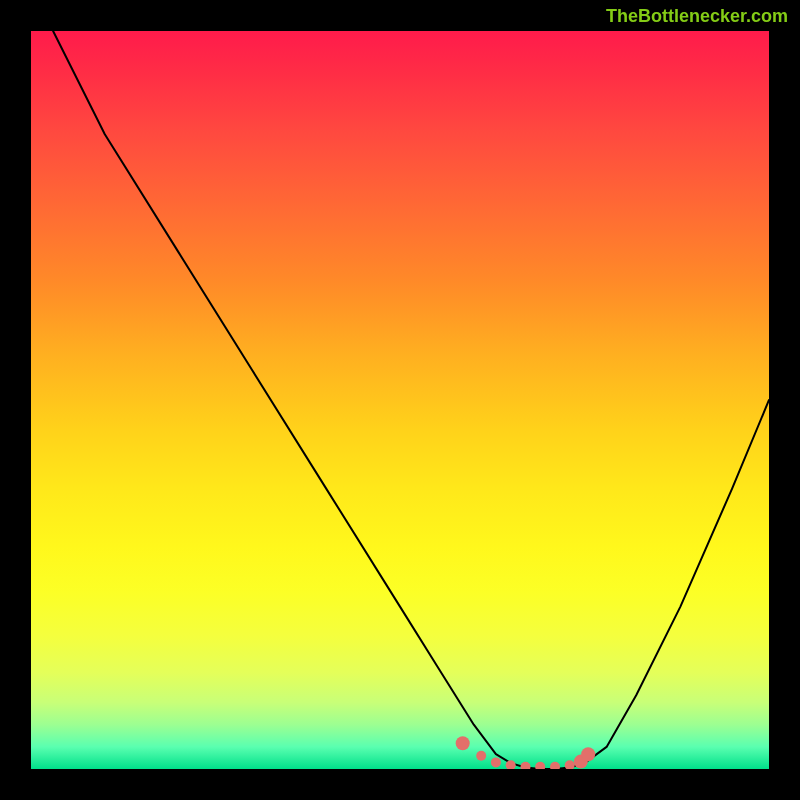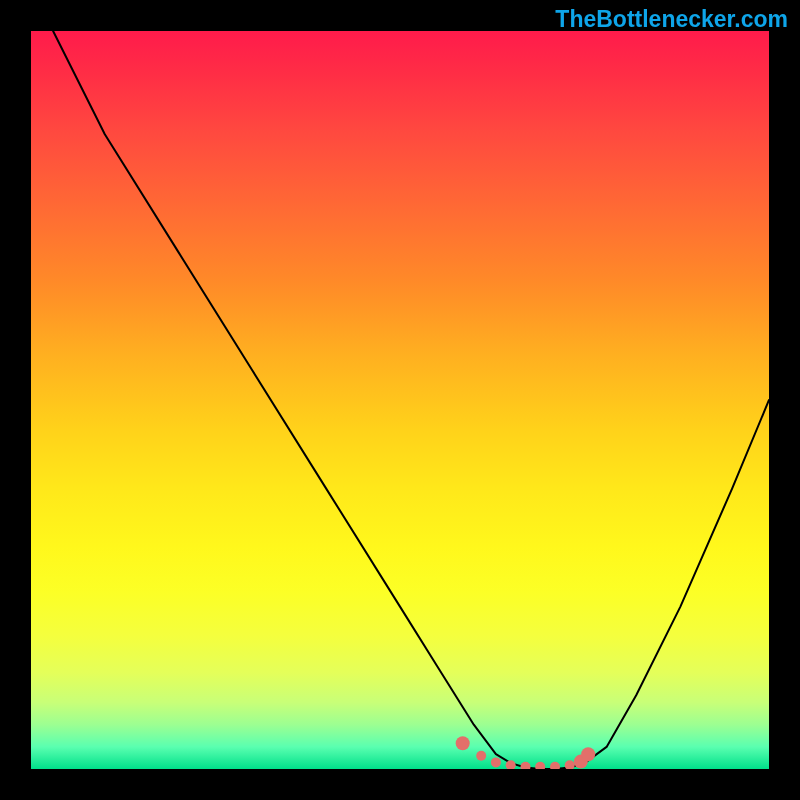--- a/index.html
+++ b/index.html
@@ -8,22 +8,22 @@
     height: 800px;
     background: #000;
     position: relative;
     font-family: Arial, sans-serif;
     overflow: hidden;
   }
   .watermark {
     position: absolute;
     top: 6px;
     right: 12px;
-    color: #0ea5e9;
-    font-size: 23px;
+    color: #84cc16;
+    font-size: 18px;
     font-weight: bold;
     z-index: 10;
   }
   .plot-area {
     position: absolute;
     left: 31px;
     top: 31px;
     width: 738px;
     height: 738px;
     overflow: hidden;

